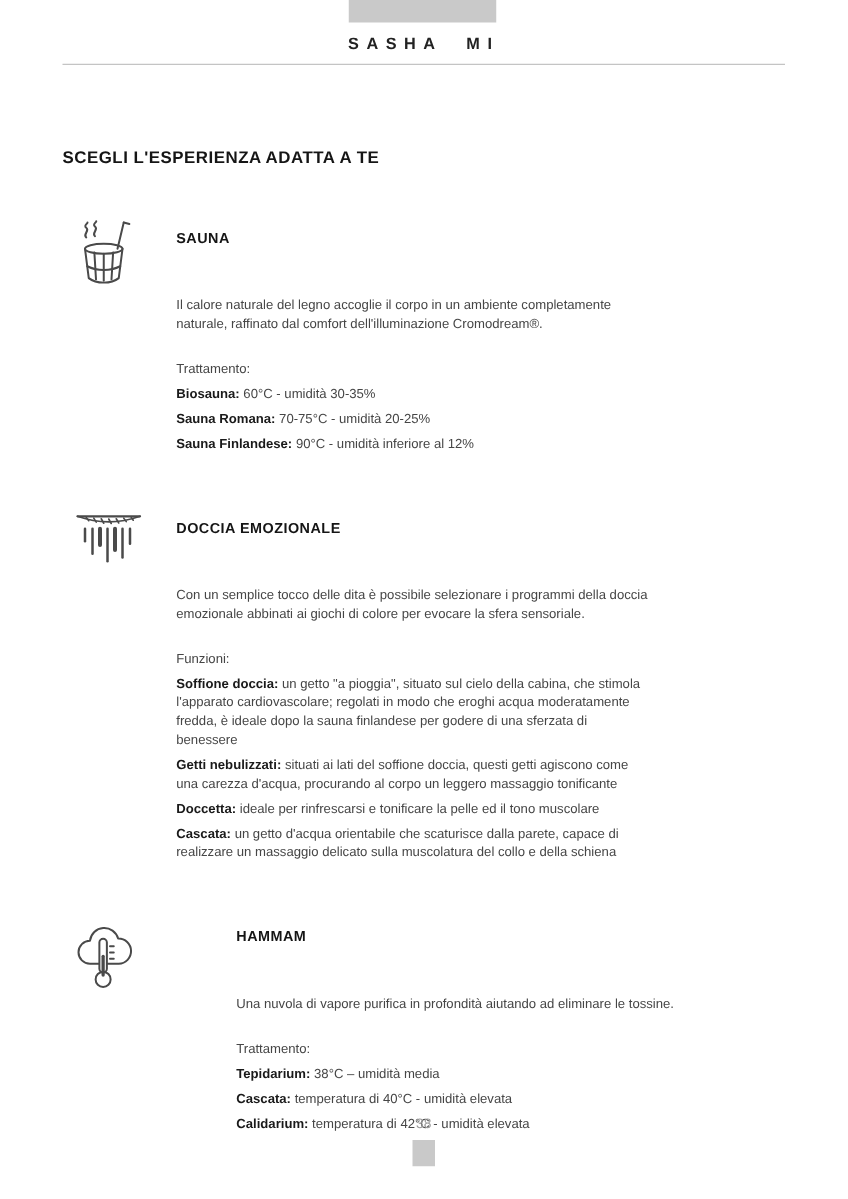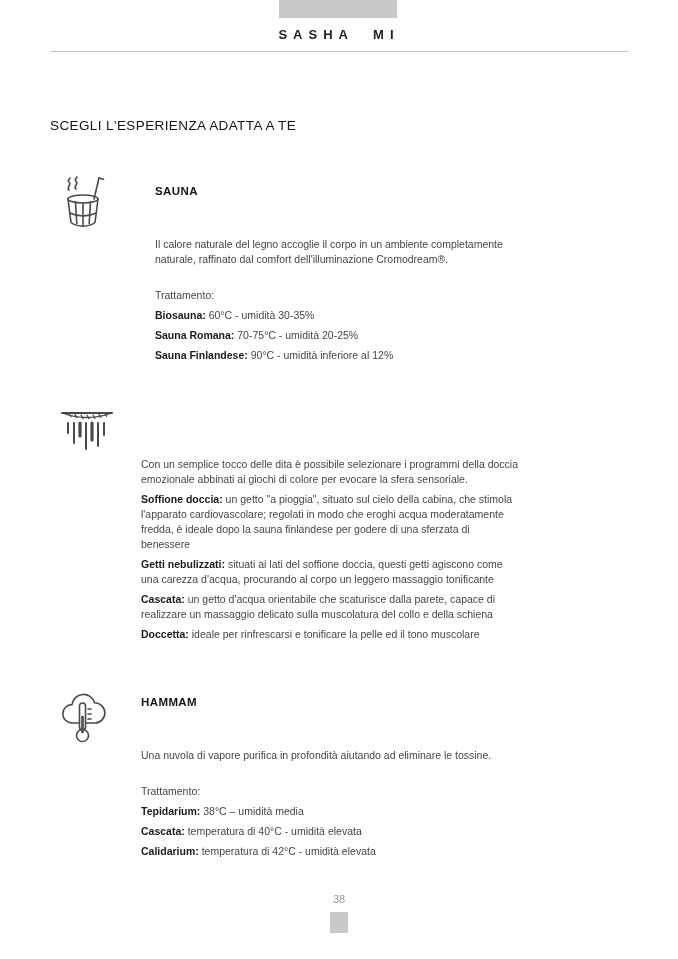--- a/index.html
+++ b/index.html
@@ -18,26 +18,26 @@
   .brand {
     position:absolute; top:27px; left:0; width:100%;
     text-align:center; font-size:13px; font-weight:bold;
     letter-spacing:6px; word-spacing:10px; color:#222;
   }
   .rule { position:absolute; top:51px; left:50px; width:578px; border-top:1px solid #c4c4c4; }
 
   
   .content { position:absolute; top:118px; left:50px; width:578px; }
   h1.page-title {
-    font-size:13.5px; font-weight:normal; color:#151515; letter-spacing:0.4px;
+    font-size:13.5px; font-weight:bold; color:#151515; letter-spacing:0.4px;
   }
   section.experience { display:flex; }
-  .sec-sauna  { margin-top:52px;gap:14px; }
+  .sec-sauna  { margin-top:52px; }
   .sec-doccia { margin-top:54px; }
-  .sec-hammam { margin-top:54px; }
+  .sec-hammam { margin-top:54px;gap:48px; }
   .icon-col { width:91px; flex:0 0 91px; margin-top:-9px; }
   .icon-col .icon-wrap { display:inline-block; margin-left:9px; }
   .text-col { flex:1 1 auto; max-width:378px; }
   h2.section-title {
     font-size:11.5px; font-weight:bold; color:#151515; letter-spacing:0.4px;
     margin-bottom:3px;
   }
   p.intro { font-size:10.5px; line-height:15px; color:#464646;margin-top:40px; }
   p.list-label { margin-top:21px; font-size:10.5px; line-height:15px; color:#464646; }
   p.item { margin-top:5px; font-size:10.5px; line-height:15px; color:#464646; }
@@ -109,25 +109,27 @@
             <path d="M15 15 v20" stroke-width="2"></path>
             <path d="M21 15 v13" stroke-width="3.2"></path>
             <path d="M27 15 v26" stroke-width="2"></path>
             <path d="M33 15 v17" stroke-width="3.2"></path>
             <path d="M39 15 v23" stroke-width="2"></path>
             <path d="M45 15 v12" stroke-width="2"></path>
           </svg>
         </span>
       </div>
       <div class="text-col">
+        <h2 class="section-title">DOCCIA EMOZIONALE</h2>
         <p class="intro">Con un semplice tocco delle dita è possibile selezionare i programmi della doccia emozionale abbinati ai giochi di colore per evocare la sfera sensoriale.</p>
+        <p class="list-label">Funzioni:</p>
         <p class="item"><b>Soffione doccia:</b> <span>un getto "a pioggia", situato sul cielo della cabina, che stimola l'apparato cardiovascolare; regolati in modo che eroghi acqua moderatamente fredda, è ideale dopo la sauna finlandese per godere di una sferzata di benessere</span></p>
         <p class="item"><b>Getti nebulizzati:</b> <span>situati ai lati del soffione doccia, questi getti agiscono come una carezza d'acqua, procurando al corpo un leggero massaggio tonificante</span></p>
+        <p class="item"><b>Doccetta:</b> <span>ideale per rinfrescarsi e tonificare la pelle ed il tono muscolare</span></p>
         <p class="item"><b>Cascata:</b> <span>un getto d'acqua orientabile che scaturisce dalla parete, capace di realizzare un massaggio delicato sulla muscolatura del collo e della schiena</span></p>
-        <p class="item"><b>Doccetta:</b> <span>ideale per rinfrescarsi e tonificare la pelle ed il tono muscolare</span></p>
       </div>
     </section>
 
     <section class="experience sec-hammam">
       <div class="icon-col">
         <span class="icon-wrap">
           <svg width="52" height="58" viewBox="0 0 52 58" fill="none" stroke="#4a4a4a" stroke-width="1.6" stroke-linecap="round" stroke-linejoin="round">
             <path d="M13 36 a9.2 9.2 0 0 1 0 -18.4 a11.5 11.5 0 0 1 22.5 -1.8 a9.2 9.2 0 0 1 0.5 20.2 z"></path>
             <rect x="20.5" y="16" width="6" height="27" rx="3" fill="#ffffff"></rect>
             <circle cx="23.5" cy="48.5" r="6" fill="#ffffff"></circle>

